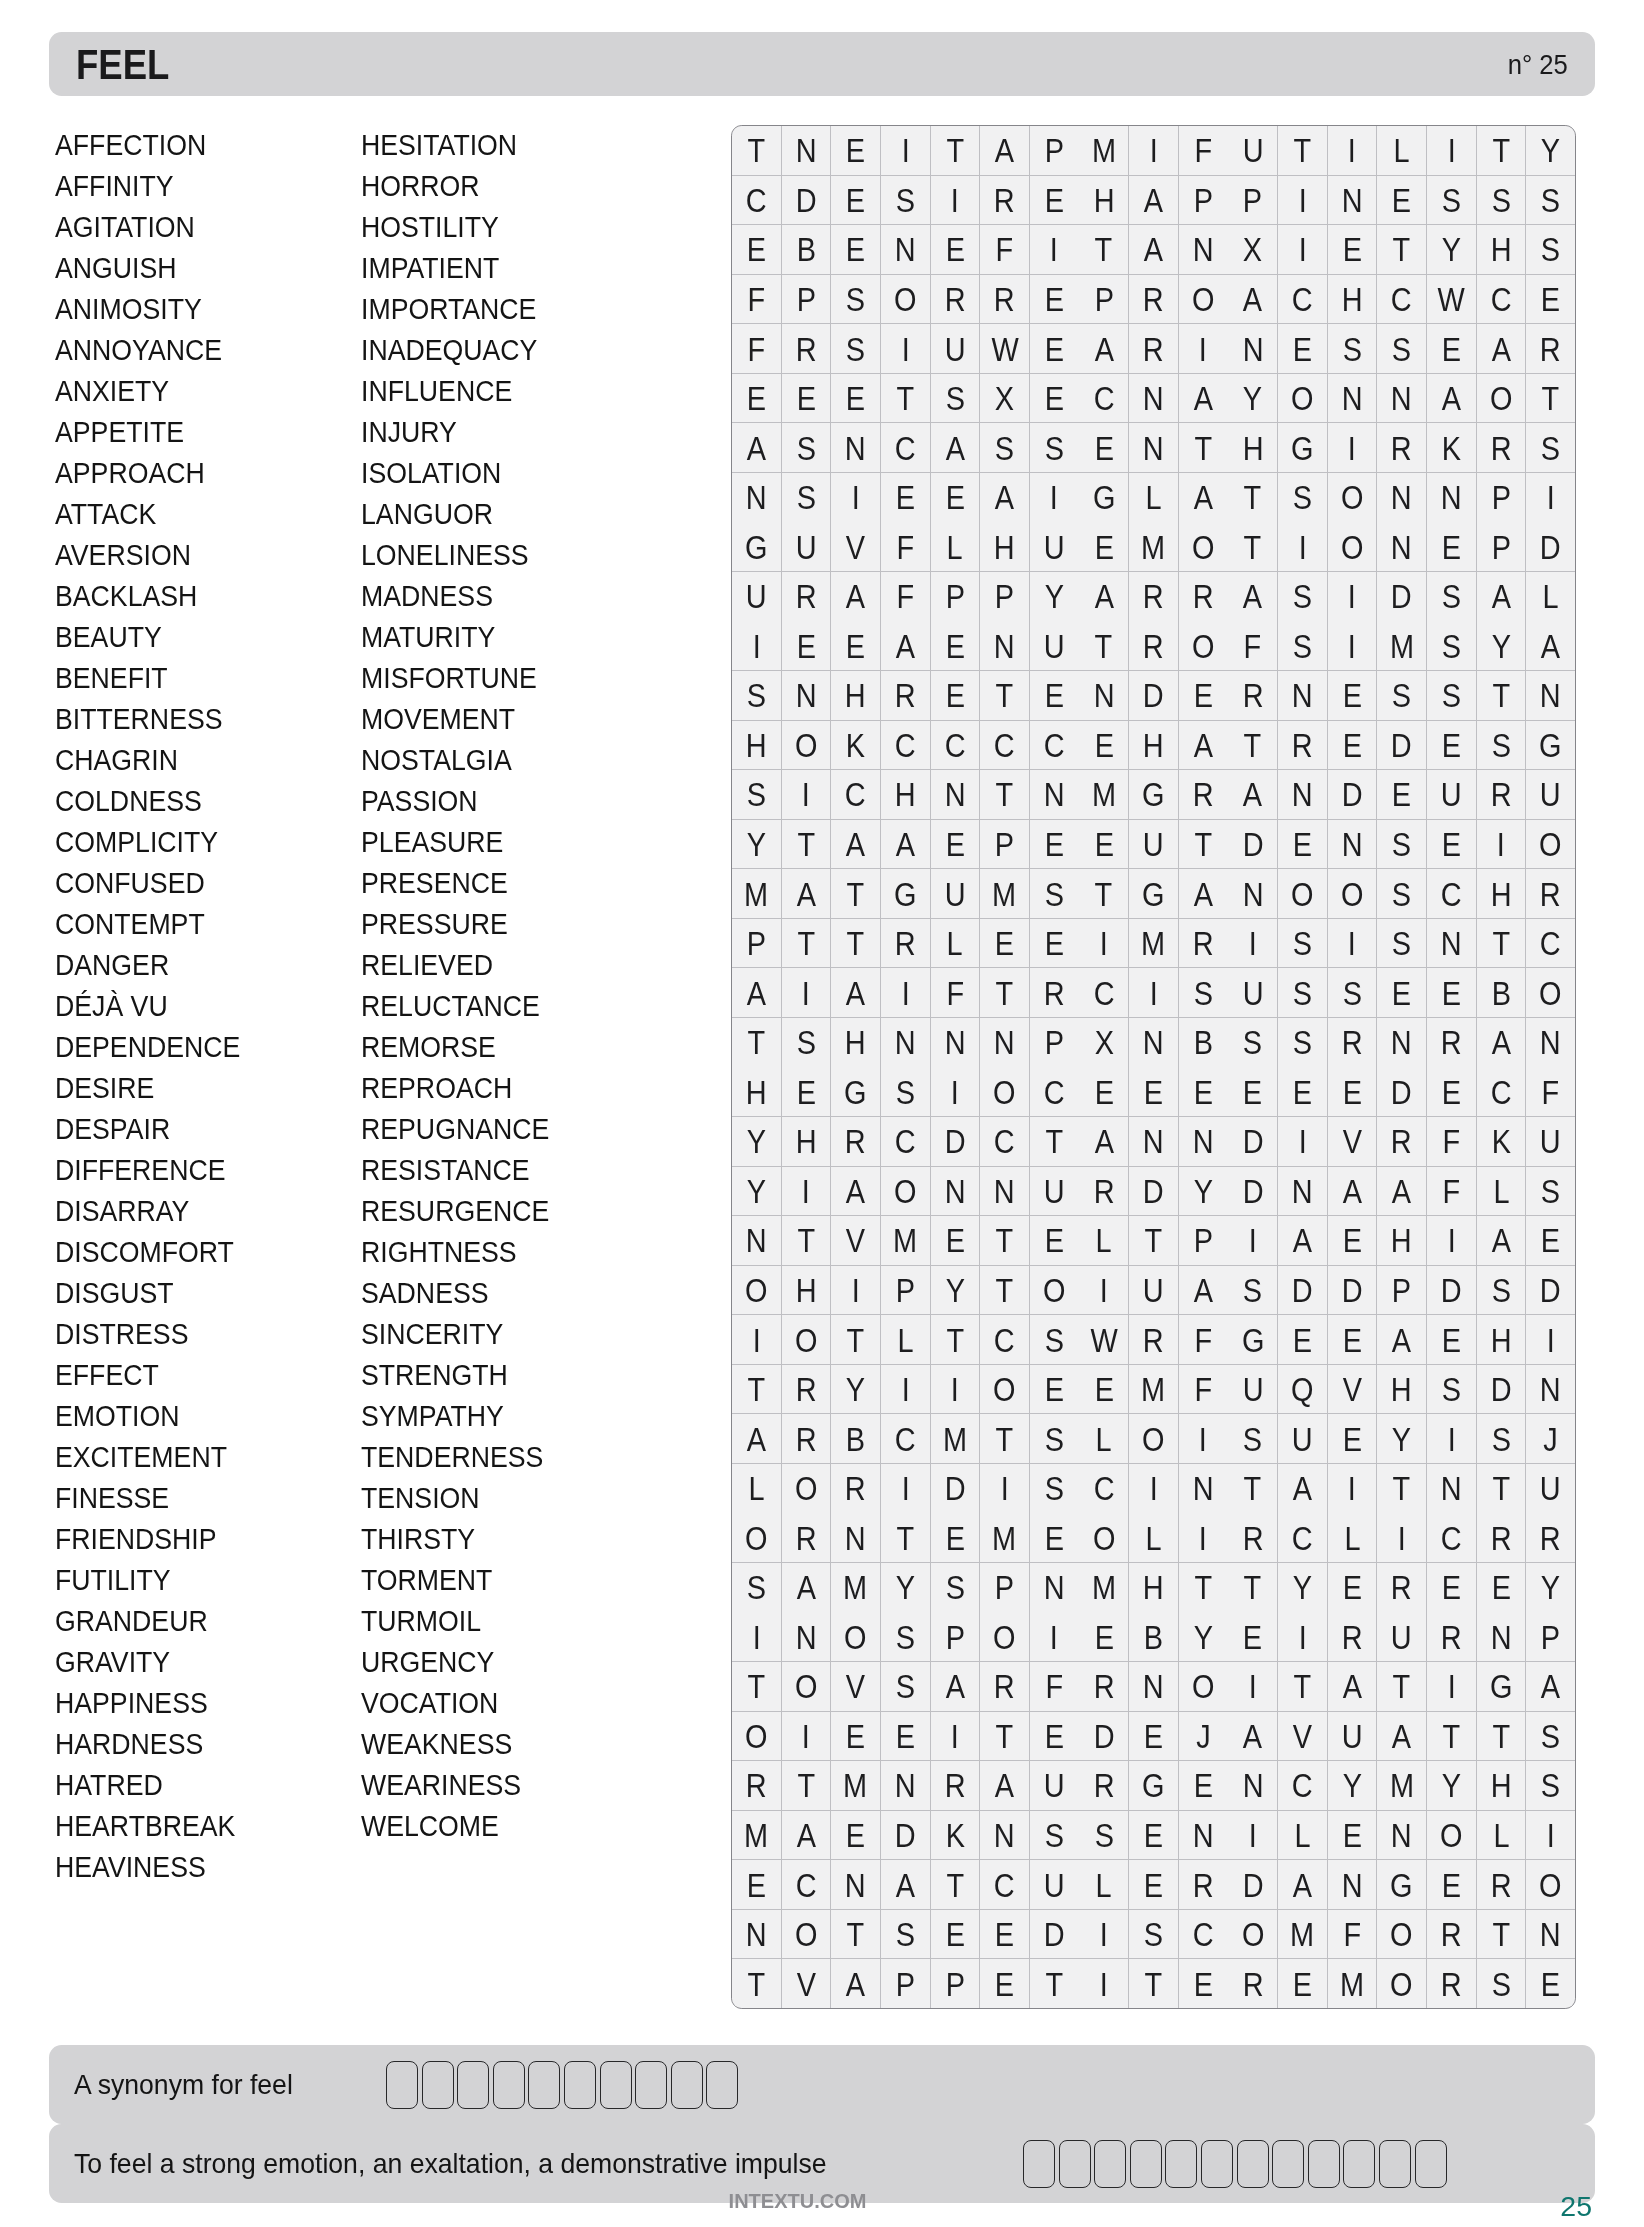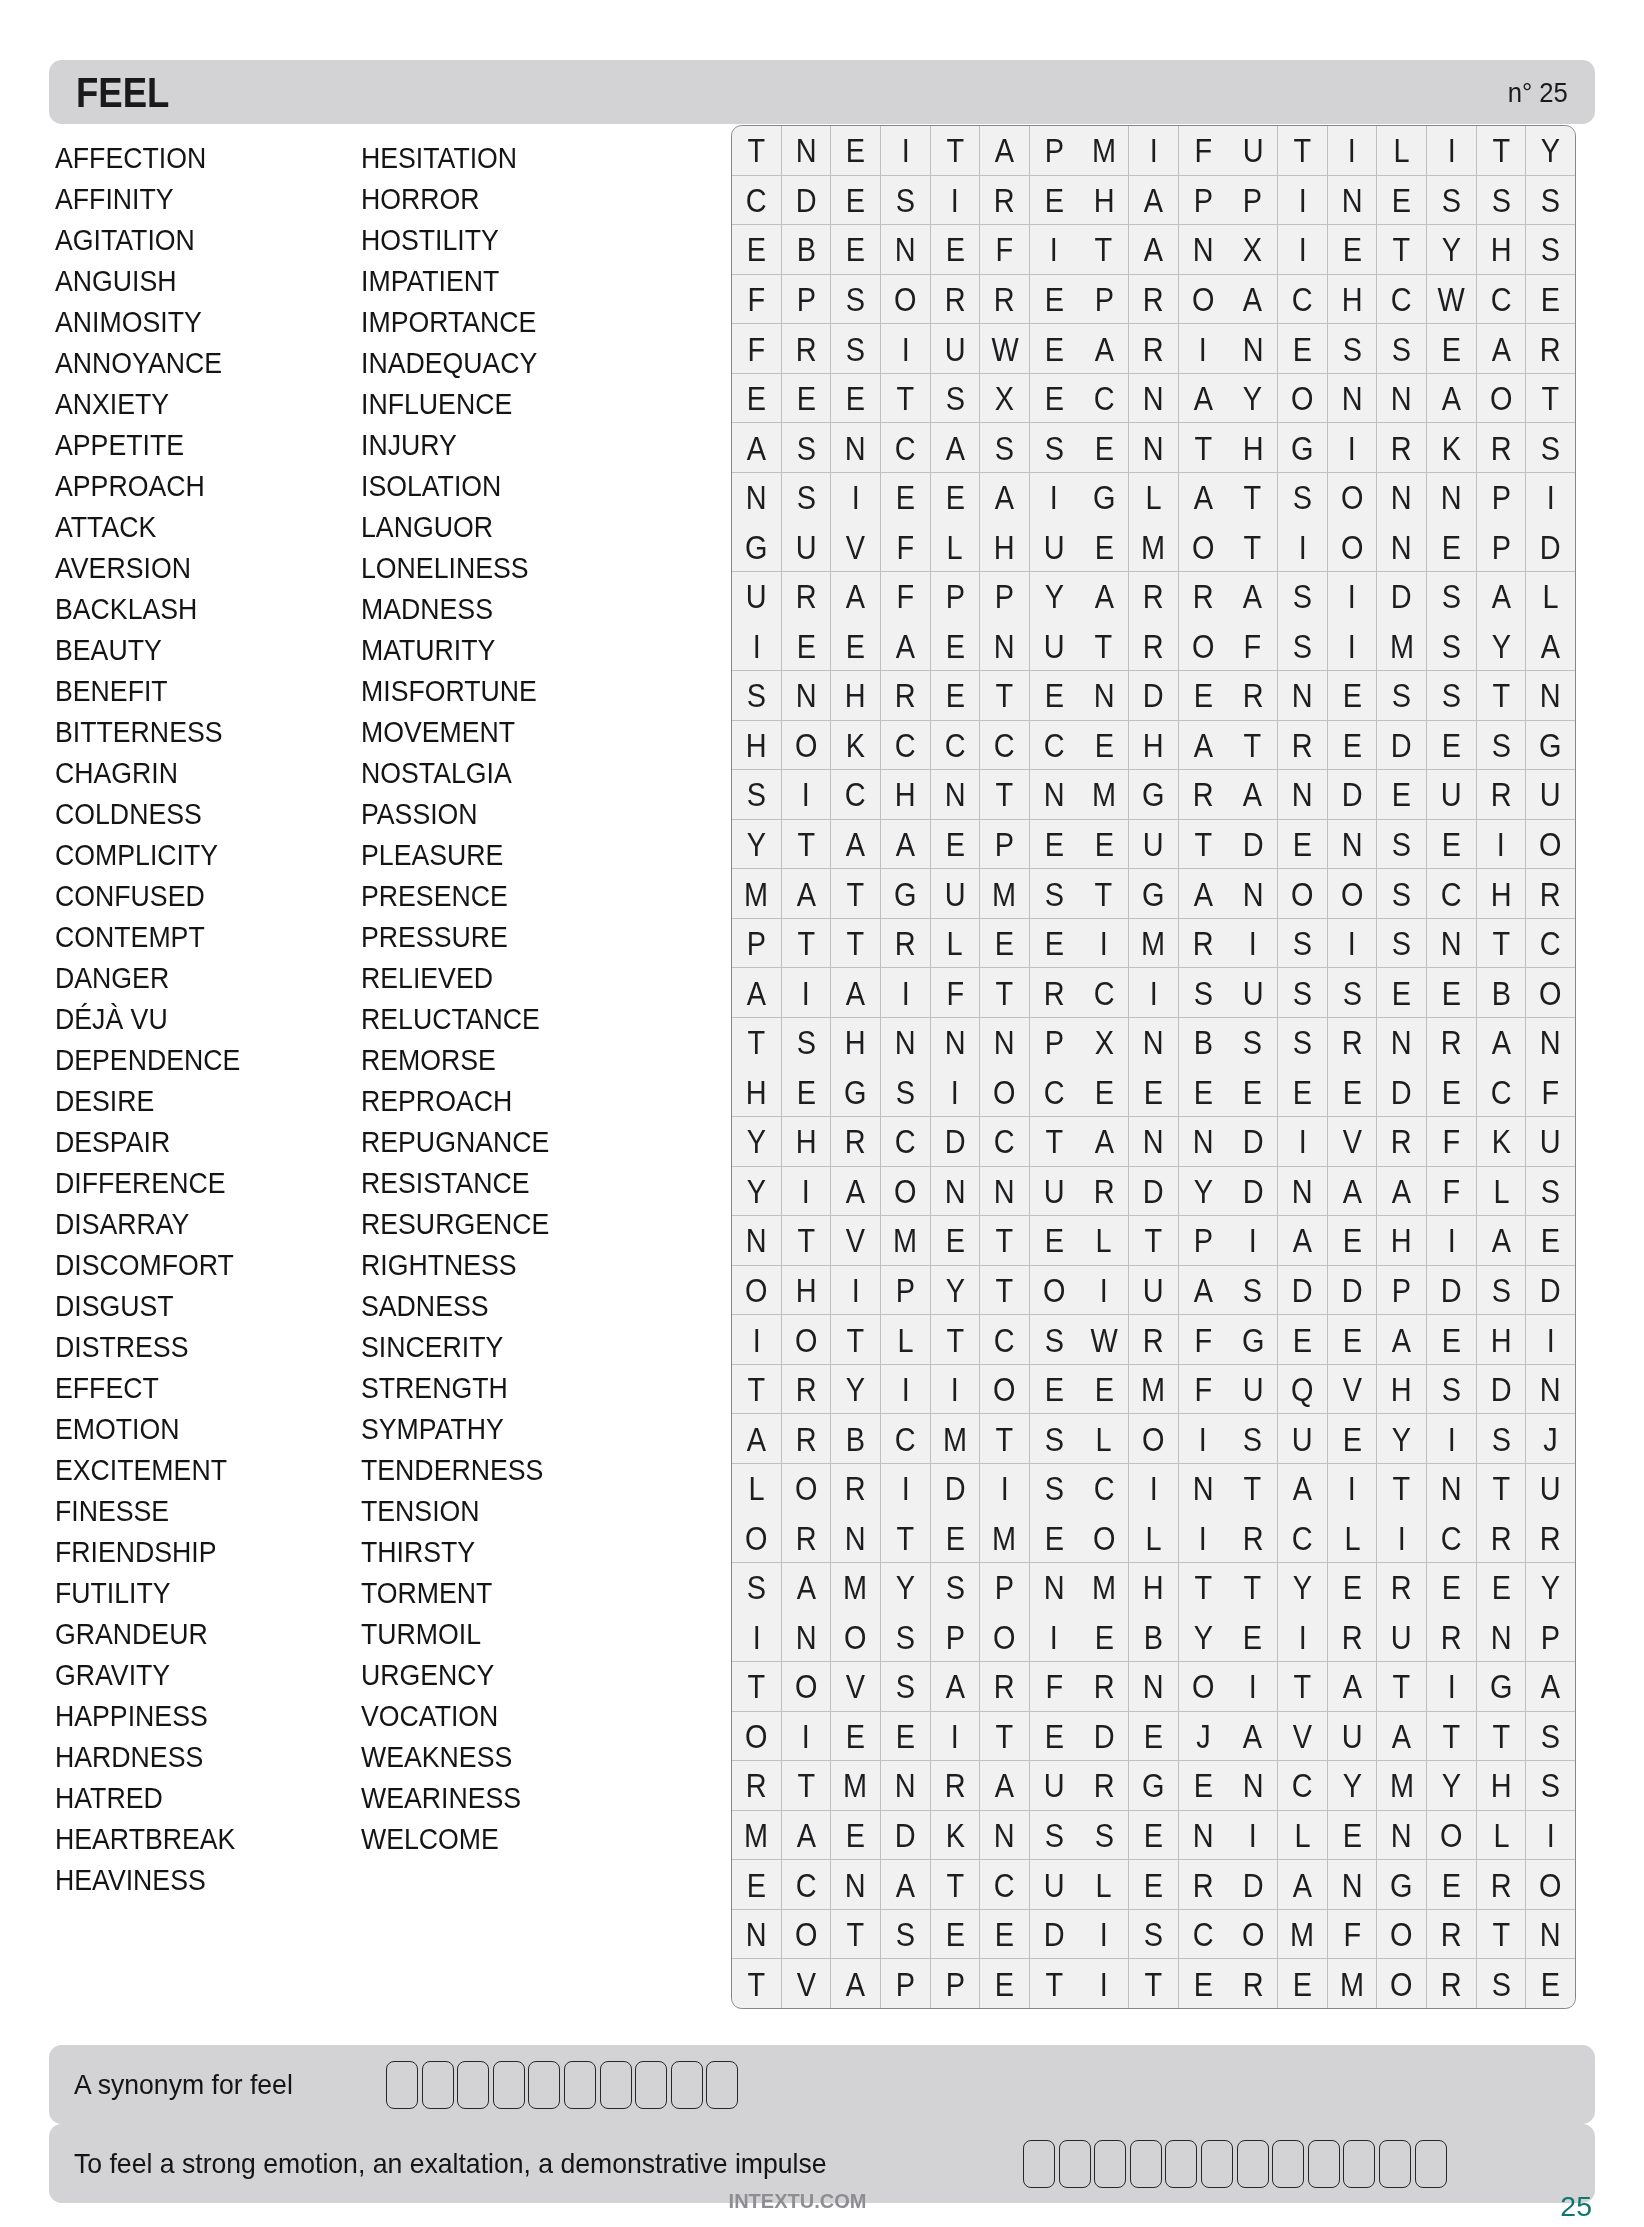--- a/index.html
+++ b/index.html
@@ -6,33 +6,33 @@
   body{
     width:1644px;height:2228px;position:relative;background:#ffffff;
     font-family:"Liberation Sans", sans-serif;color:var(--text,#1a1a1c);
     overflow:hidden;
   }
   
   .title-bar{
     position:absolute;left:49px;top:32px;width:1546px;height:64px;
     background:var(--bar-background,#d3d3d5);border-radius:12.5px;
     display:flex;align-items:center;justify-content:space-between;
-    padding:0 27px;box-sizing:border-box;margin-top:28px;
+    padding:0 27px;box-sizing:border-box;
   }
   .title-bar h1{
     margin:0;font-size:43px;font-weight:bold;letter-spacing:0;
     transform:scaleX(.85);transform-origin:left center;white-space:nowrap;
   }
   .puzzle-number{
     font-size:28.5px;font-weight:normal;transform:scaleX(.9);
     transform-origin:right center;white-space:nowrap;
   }
   
   .word-col{
-    position:absolute;top:138px;margin:0;padding:0;list-style:none;
+    position:absolute;top:125px;margin:0;padding:0;list-style:none;
   }
   .word-col.c1{left:55px;}
   .word-col.c2{left:361px;}
   .word-col li{
     height:41px;line-height:41px;font-size:29px;white-space:nowrap;
     transform:scaleX(.92);transform-origin:left center;color:#141414;
   }
   
   .letter-grid{
     position:absolute;left:731px;top:125px;width:845px;height:1884px;

